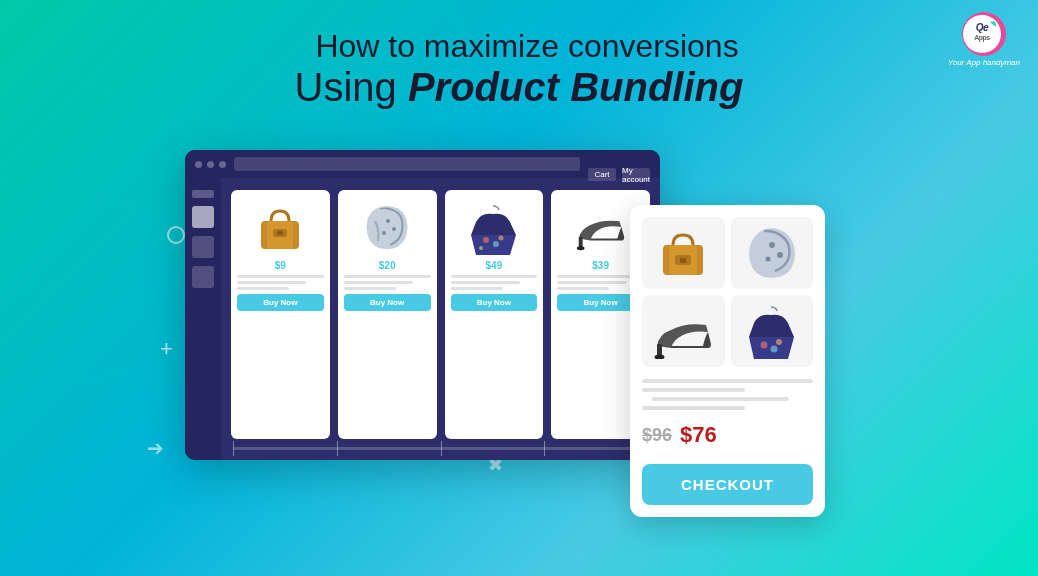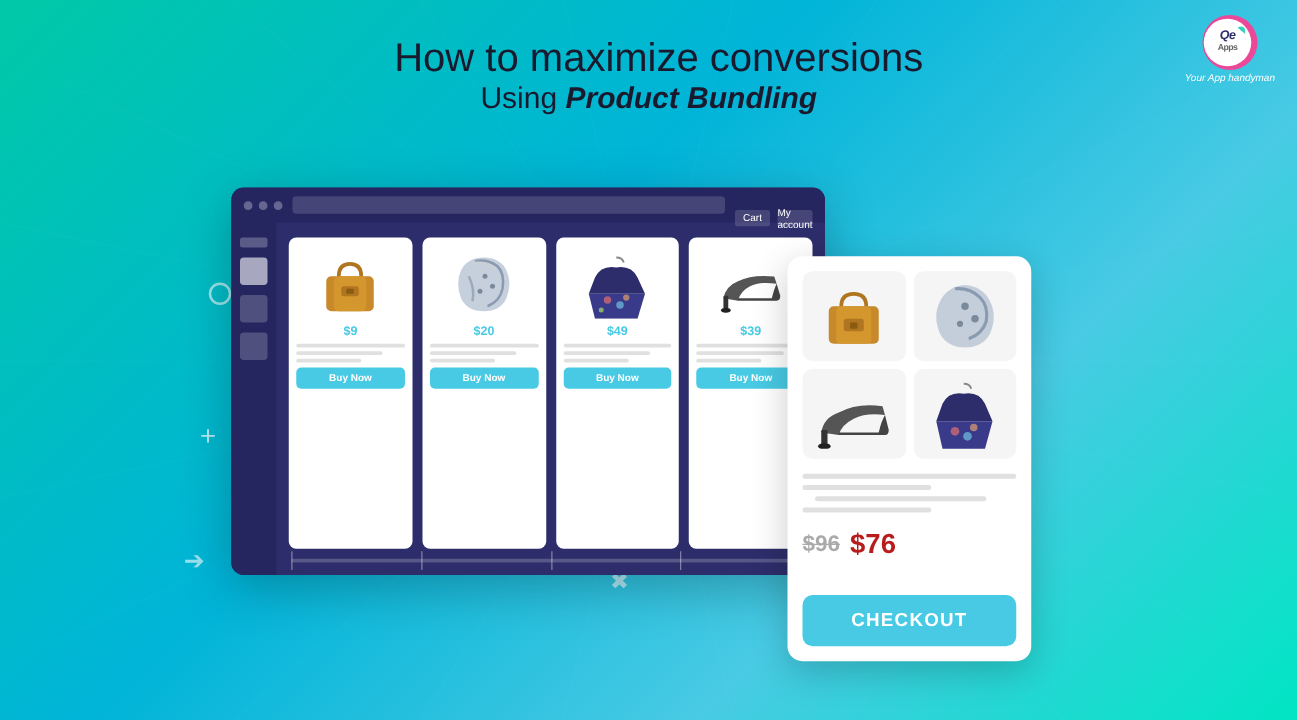--- a/index.html
+++ b/index.html
@@ -61,21 +61,21 @@
       text-align: center;
     }
     .headline-line1 {
       font-size: 32px;
       font-weight: 400;
       color: #1a1a2e;
       display: block;
       padding-left: 16px;
     }
     .headline-line2 {
-      font-size: 24px;
+      font-size: 40px;
       color: #1a1a2e;
       display: block;
     }
     .headline-line2 strong {
       font-weight: 900;
       font-style: italic;
     }
 
     
     .logo {
@@ -339,21 +339,21 @@
     }
     .cart-info-line.indent {
       width: 80%;
       margin-left: 10px;
     }
 
     .price-row {
       display: flex;
       align-items: center;
       gap: 8px;
-      margin-bottom: 28px;
+      margin-bottom: 16px;
     }
     .old-price {
       font-size: 18px;
       font-weight: 700;
       color: #aaa;
       text-decoration: line-through;
     }
     .new-price {
       font-size: 22px;
       font-weight: 900;

